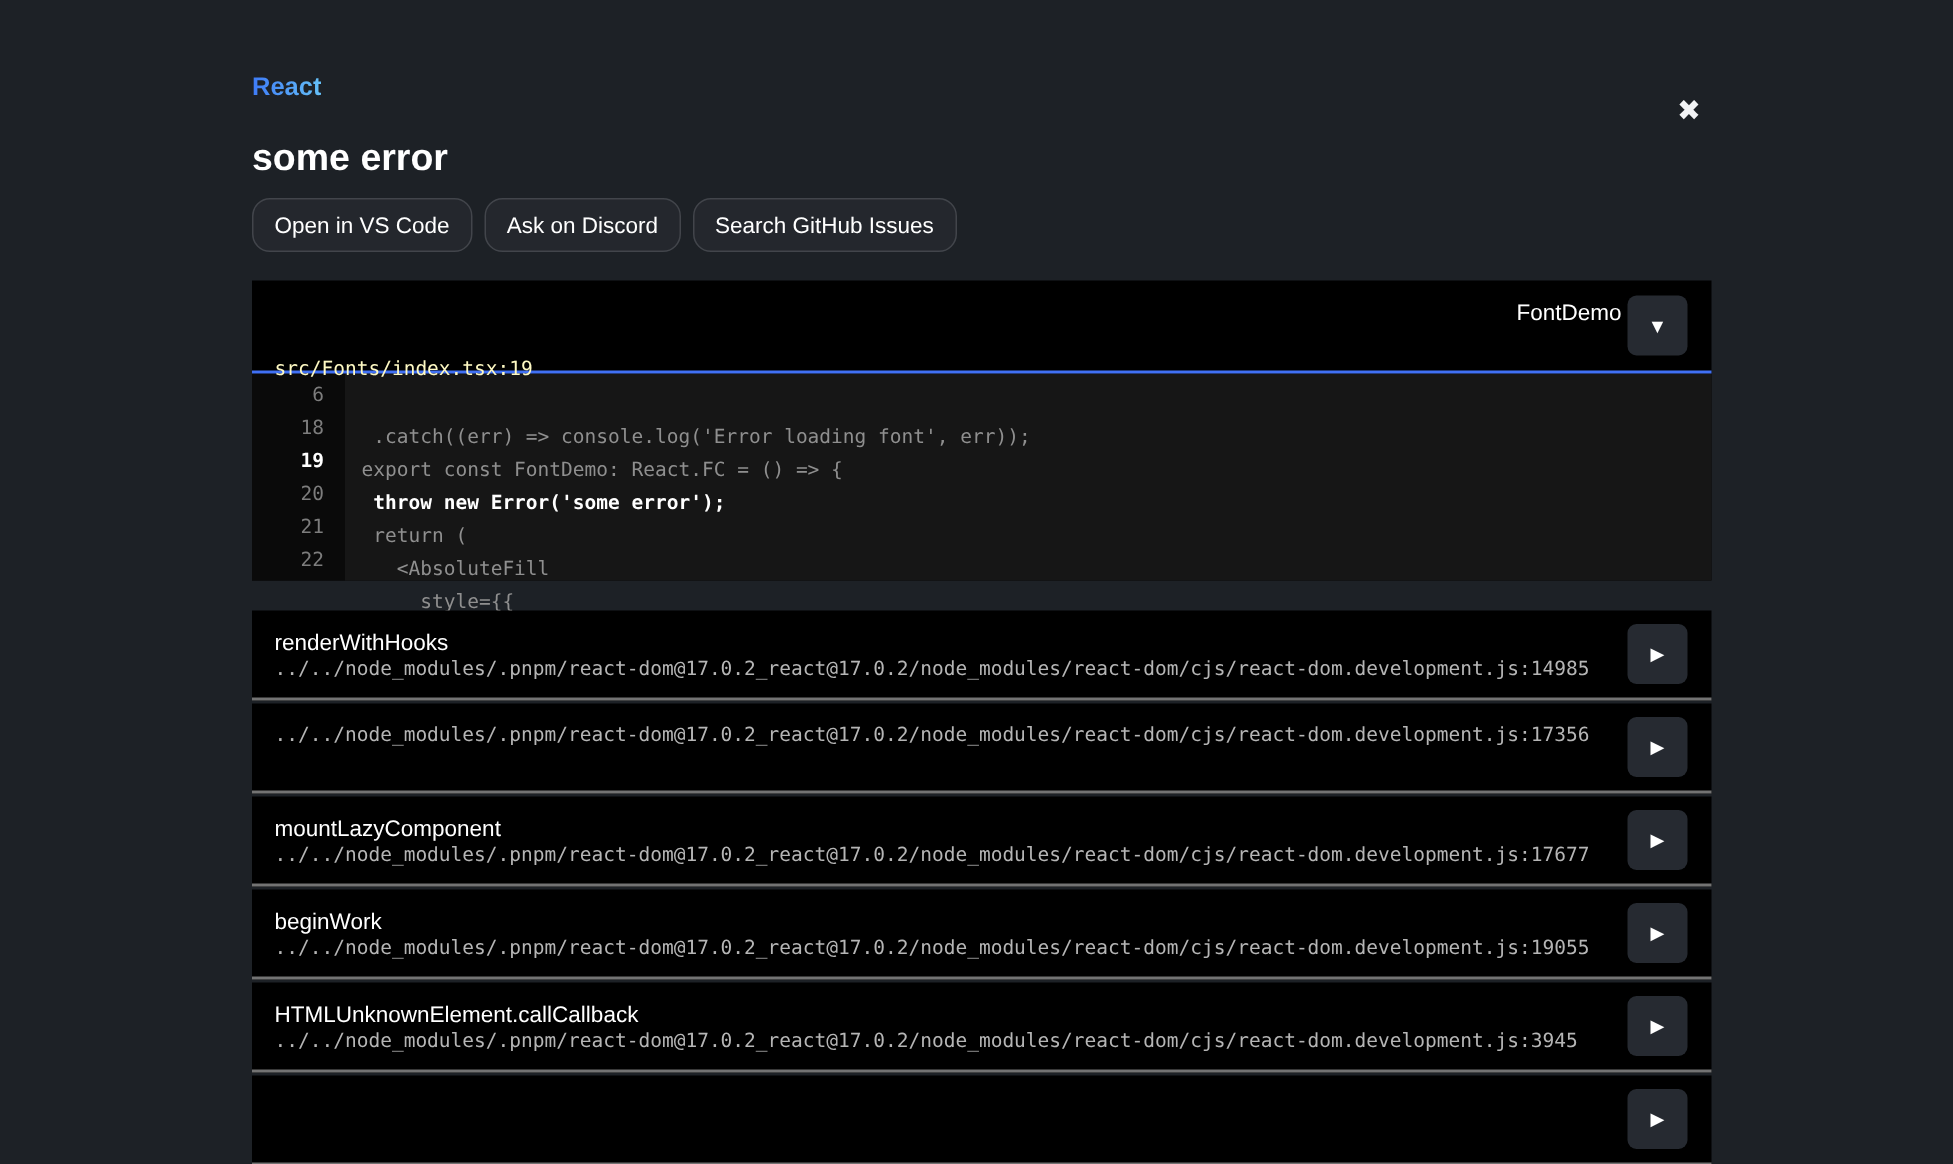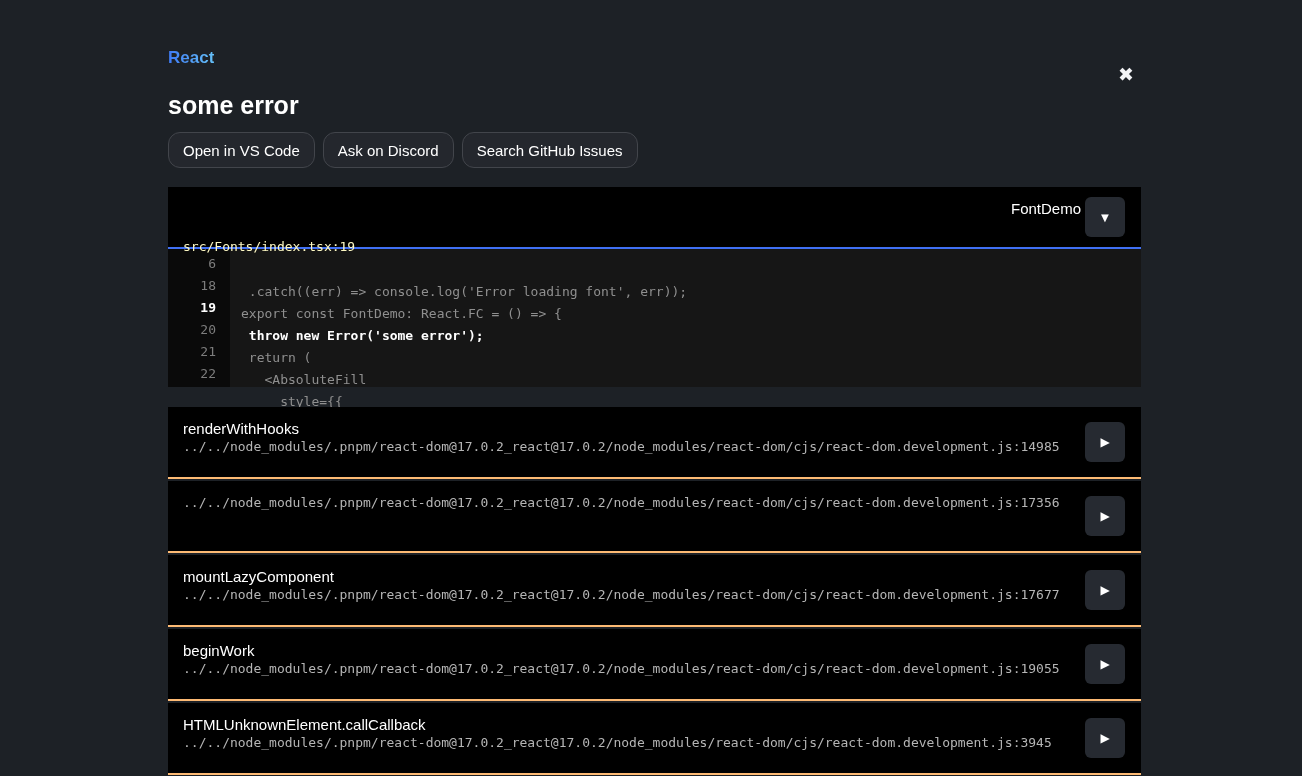--- a/index.html
+++ b/index.html
@@ -115,25 +115,25 @@
     color: #8f8f8f;
     margin-top: 28px;
   }
   .code-line.highlight .line-number,
   .code-line.highlight .line-code { color: #ffffff; font-weight: 700; }
 
   
   .stack-list { margin-top: 20px; }
   .stack-row {
     position: relative;
-    height: 72px;
+    height: 60px;
     margin-bottom: 2px;
     padding: 13px 70px 0 15px;
     background: #000000;
-    border-bottom: 2px solid #fdba74;
+    border-bottom: 2px solid #737373;
   }
   .frame-fn { font-size: 15px; line-height: 18px; color: #ffffff; }
   .frame-path {
     margin-top: 1px;
     font-family: "DejaVu Sans Mono", monospace;
     font-size: 13px;
     line-height: 16px;
     color: #b5b5b5;
     white-space: nowrap;
     overflow: hidden;

